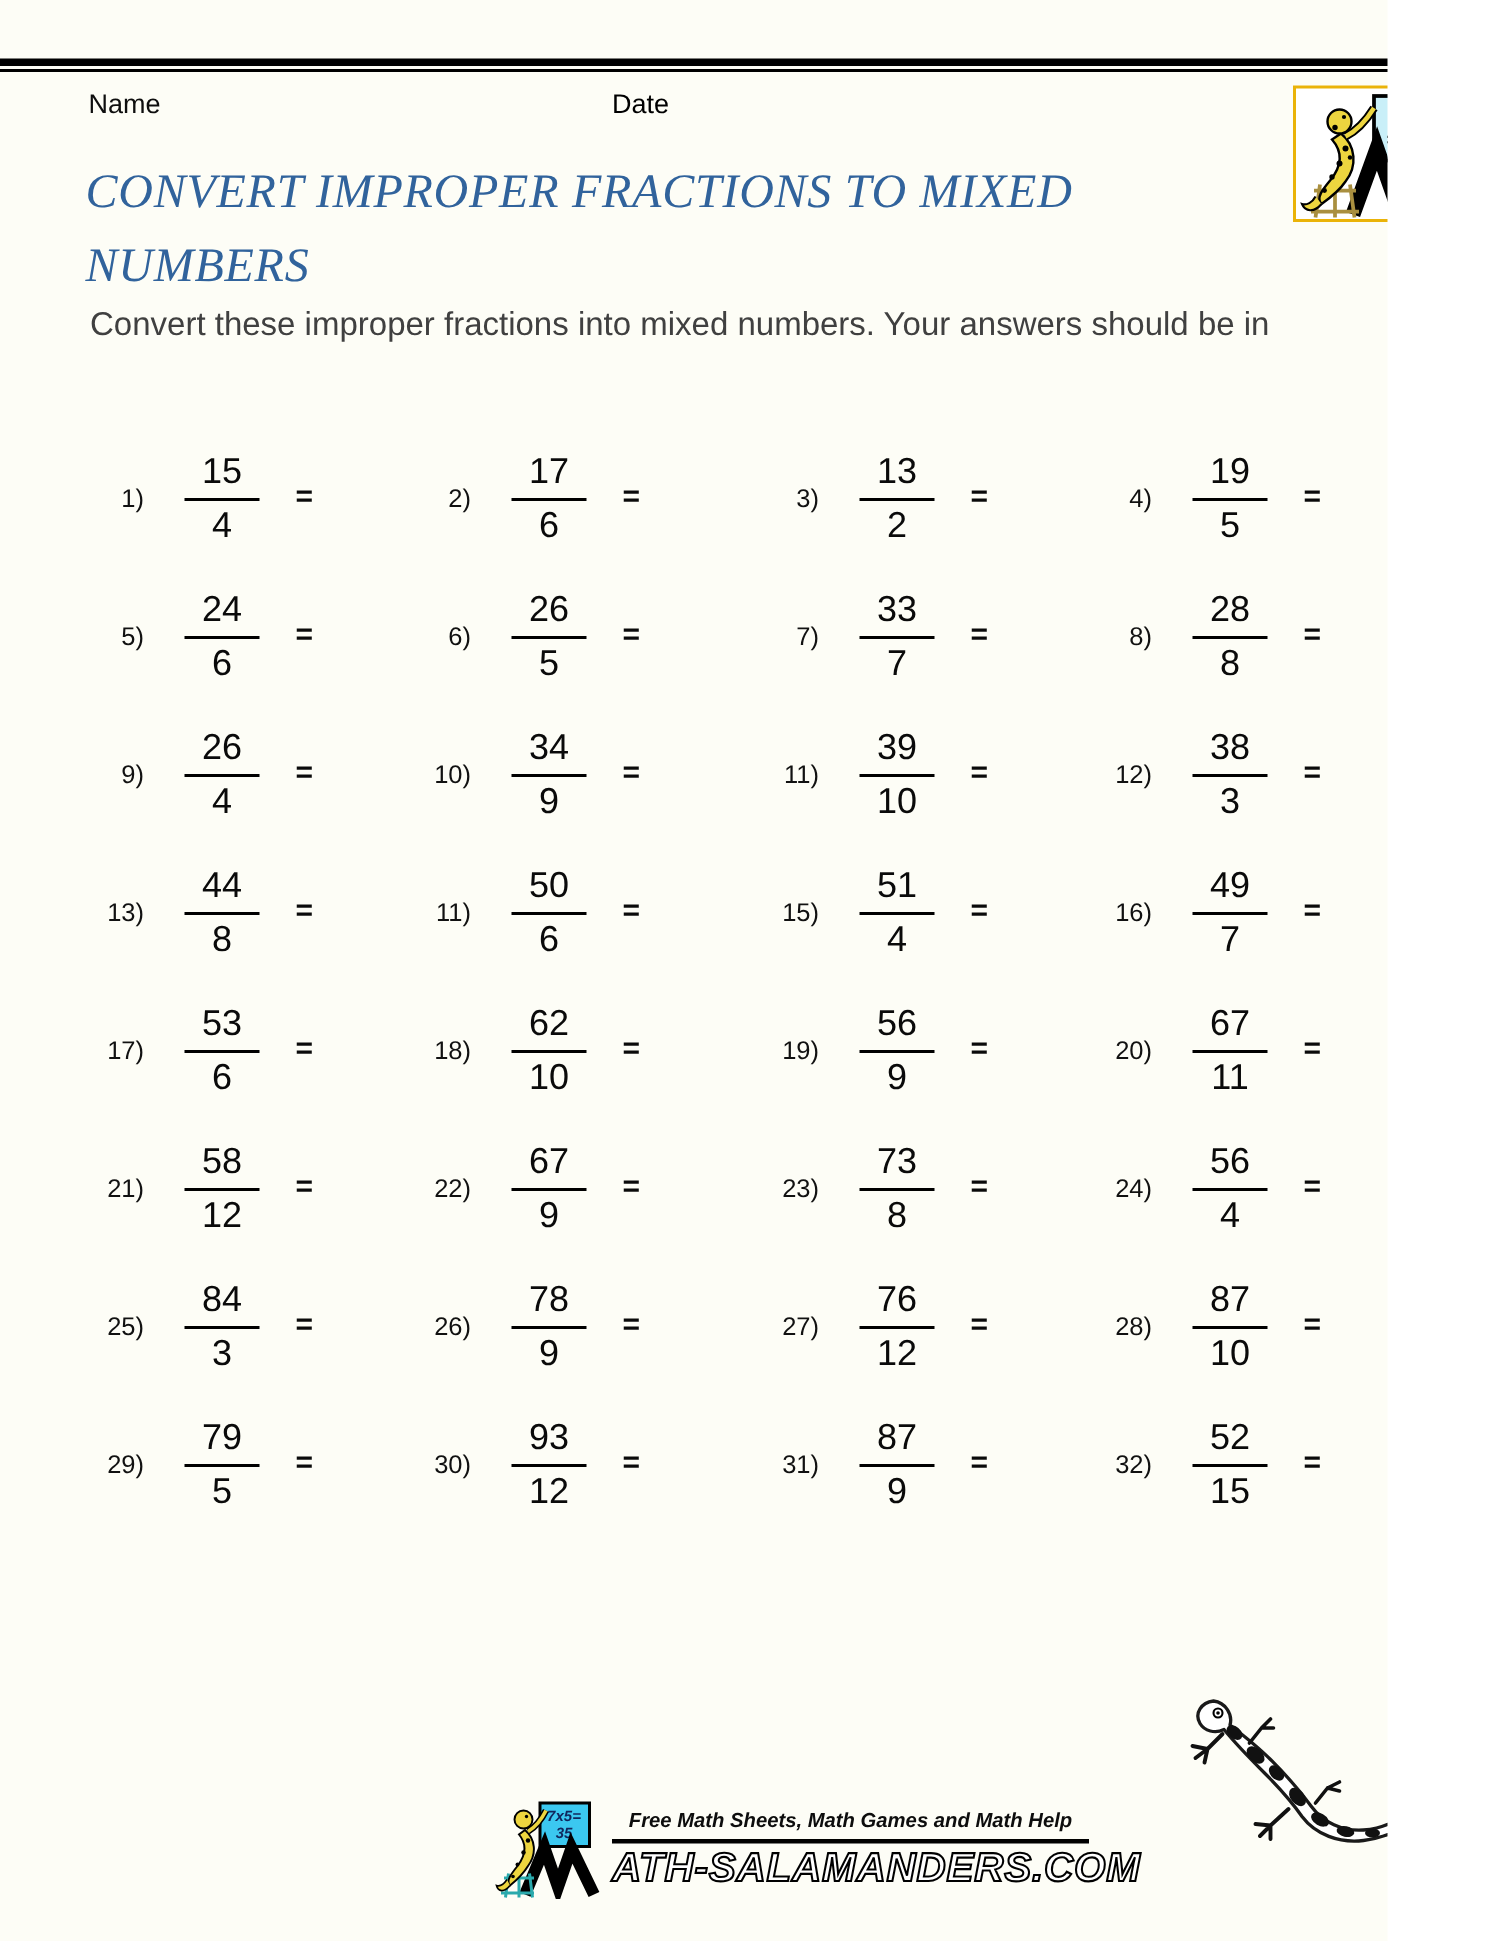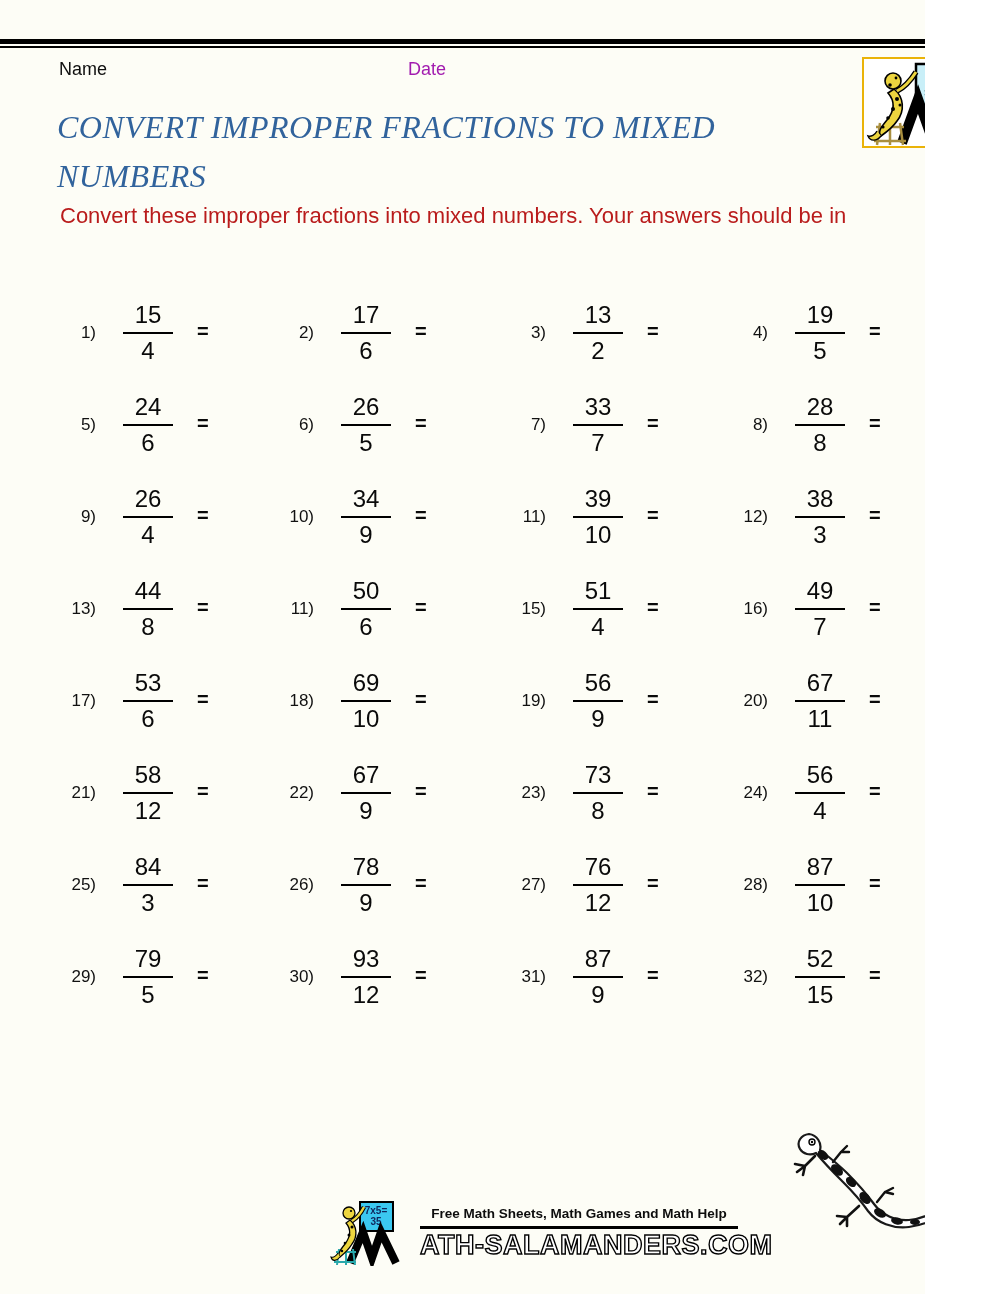--- a/index.html
+++ b/index.html
@@ -21,42 +21,42 @@
     border-top:5px solid #000;
     border-bottom:2px solid #000;
     background:#fdfdf6;
   }
   .name-label {
     position:absolute; left:59px; top:59px;
     font-size:18px; color:#0e0e0e;
   }
   .date-label {
     position:absolute; left:408px; top:59px;
-    font-size:18px; color:#a21caf;
+    font-size:18px; color:#000000;
   }
   .logo-box {
     position:absolute; left:862px; top:57px;
     width:102px; height:91px;
     background:#ffffff;
     border:2px solid #eab308;
   }
   .title {
     position:absolute; left:57px; top:103px;
     width:800px;
     font-family:"Liberation Serif", serif;
     font-size:32px; line-height:49px;
     letter-spacing:0.5px;
     color:#31639c;
     font-style:italic;
   }
   .instructions {
     position:absolute; left:60px; top:197px;
     width:890px;
     font-size:22px; line-height:38px;
-    color:#b91c1c;
+    color:#404040;
   }
   
   .grid {
     position:absolute; left:60px; top:287px;
     display:grid;
     grid-template-columns:218px 232px 222px 218px;
     grid-auto-rows:92px;
   }
   .cell { display:flex; align-items:center; }
   .pnum {
@@ -72,24 +72,24 @@
   .fnum { padding:0 12px 3px; border-bottom:2.5px solid #000; }
   .fden { padding-top:3px; }
   .eq {
     margin-left:13px; flex:none;
     font-size:20px; font-weight:600; color:#0a0a0a;
     transform:translateY(-2px);
   }
   
   .footer {
     position:absolute; left:330px; top:1196px;
-    display:flex; align-items:flex-start;
+    display:flex; align-items:flex-start;font-style:italic;
   }
   .footer-svg { flex:none; }
-  .footer-text { width:318px; margin-left:18px; padding-top:10px; }
+  .footer-text { width:318px; margin-left:6px; padding-top:10px; }
   .tagline {
     text-align:center; font-size:13.5px; font-weight:bold;
     color:#0d0d0d; white-space:nowrap;
   }
   .footer-rule { height:3px; background:#000; margin:5px 0 1px; }
   .site {
     text-align:center;
     font-size:27px; font-weight:bold; letter-spacing:0.5px;
     color:#ffffff;
     -webkit-text-stroke:1.4px #000;
@@ -274,21 +274,21 @@
         <span class="pnum">17)</span>
         <span class="frac">
           <span class="fnum">53</span>
           <span class="fden">6</span>
         </span>
         <span class="eq">=</span>
       </div>
       <div class="cell">
         <span class="pnum">18)</span>
         <span class="frac">
-          <span class="fnum">69</span>
+          <span class="fnum">62</span>
           <span class="fden">10</span>
         </span>
         <span class="eq">=</span>
       </div>
       <div class="cell">
         <span class="pnum">19)</span>
         <span class="frac">
           <span class="fnum">56</span>
           <span class="fden">9</span>
         </span>

